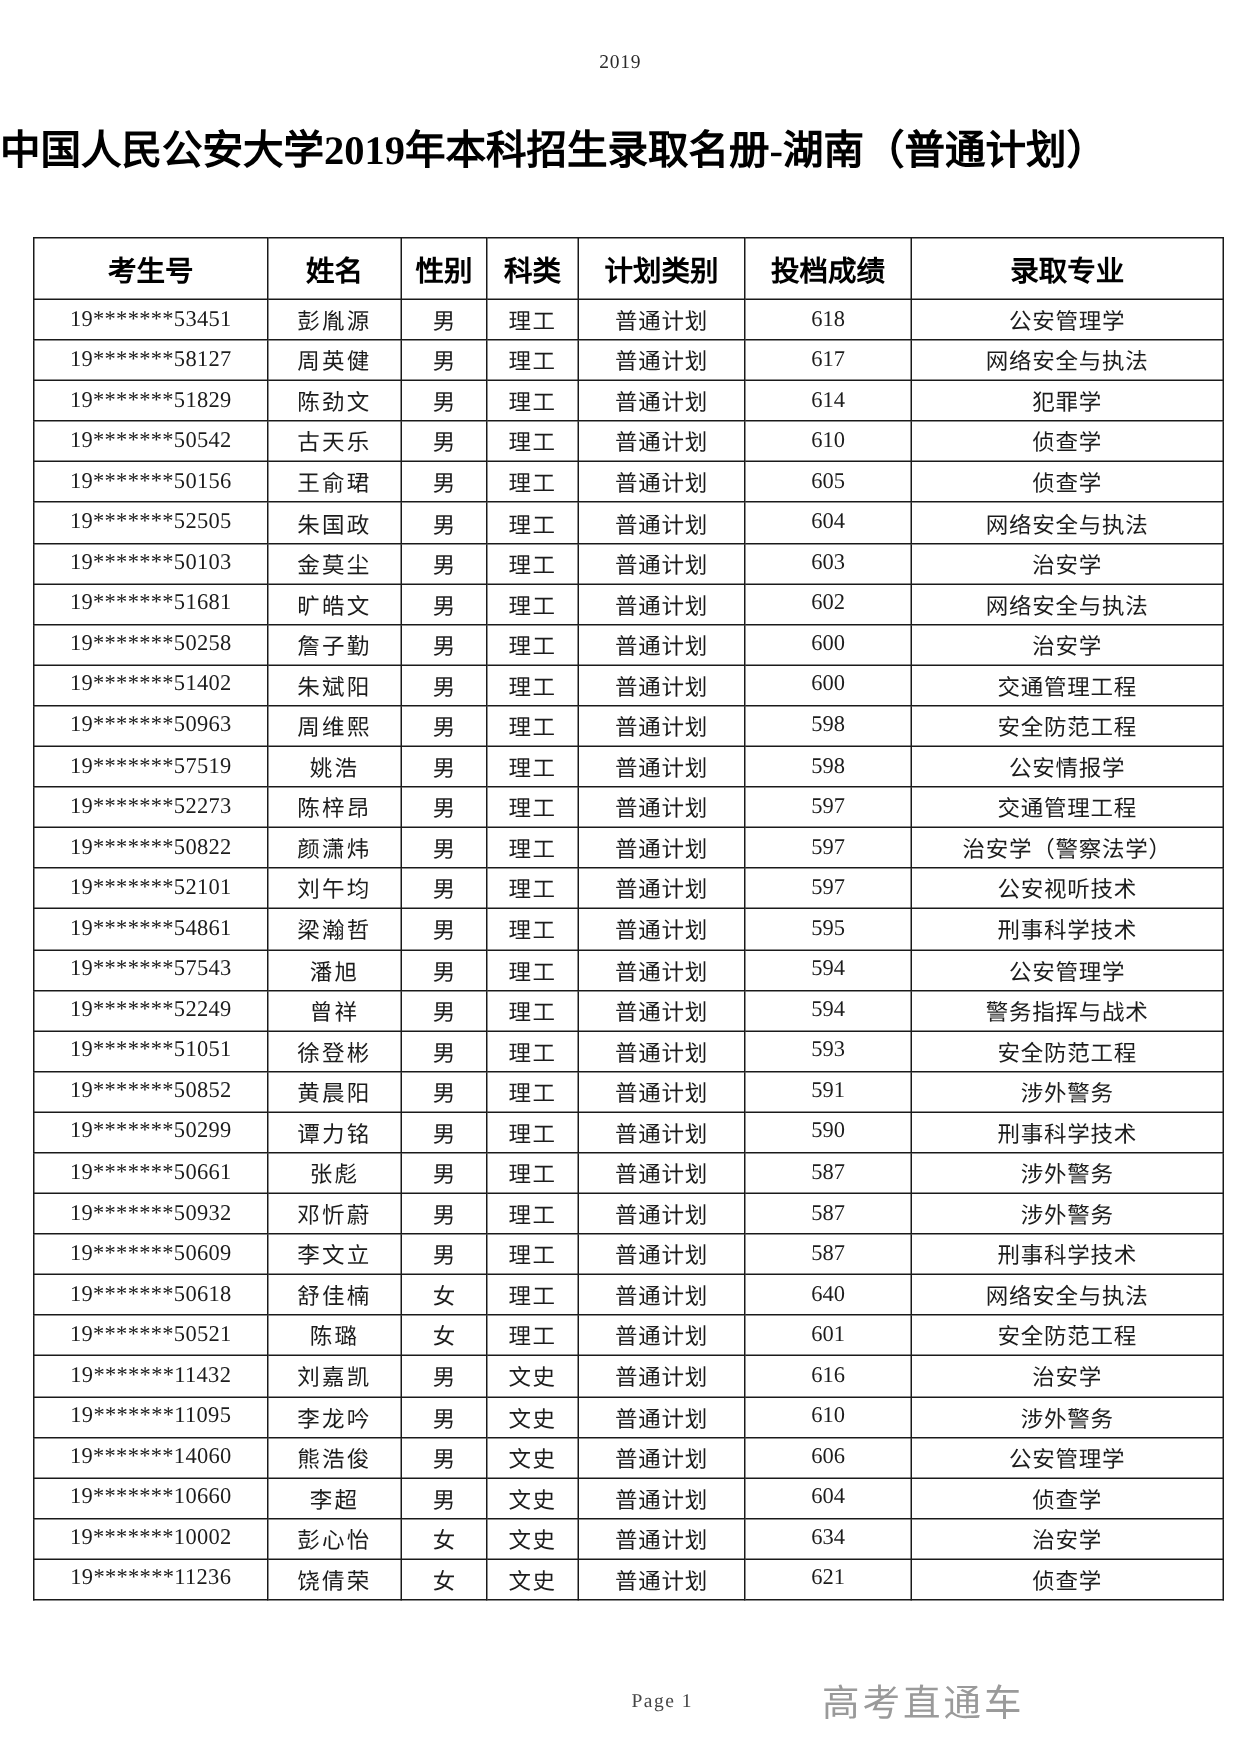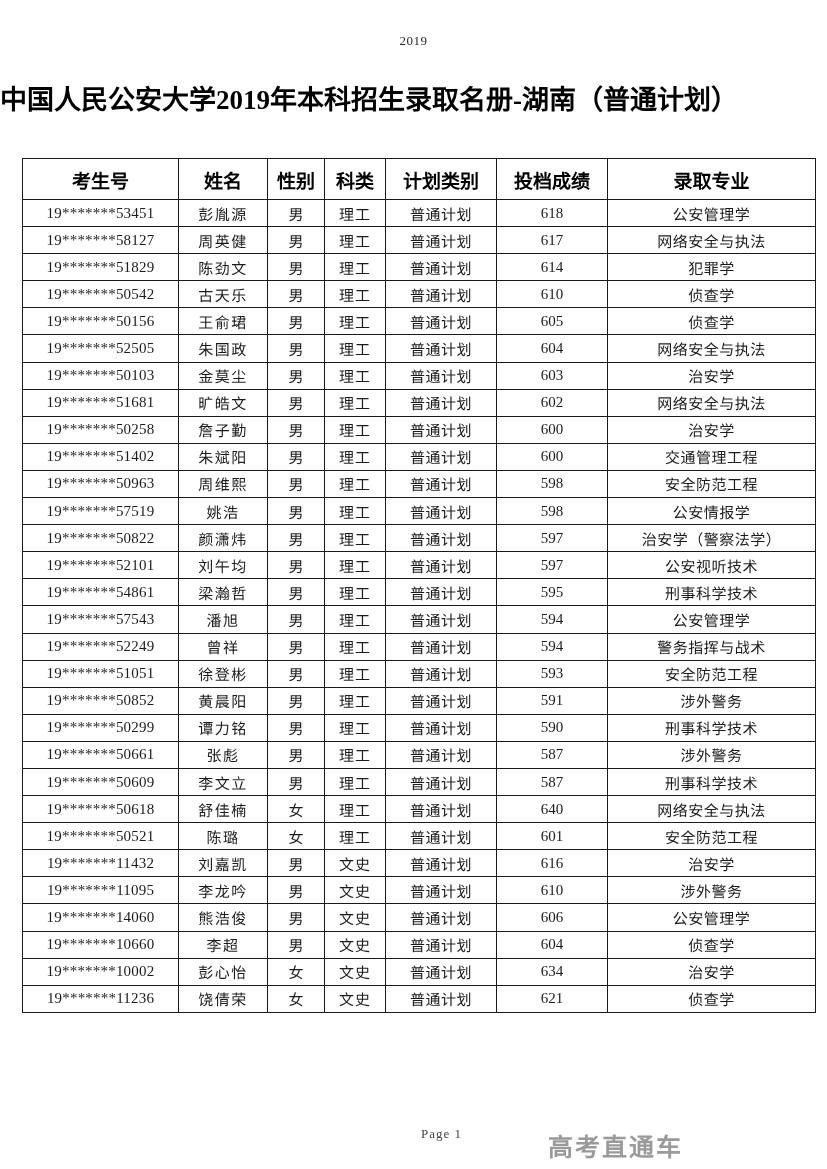--- a/index.html
+++ b/index.html
@@ -93,27 +93,26 @@
     width: 827px;
     text-align: center;
     font-size: 13px;
     color: #444444;
     letter-spacing: 1px;
     padding-left: 28px;
   }
   .watermark {
     position: absolute;
     right: 26px;
-    bottom: 6px;
+    bottom: 18px;
     font-family: "Liberation Sans", "DejaVu Sans", sans-serif;
     font-size: 25px;
     color: #9a9a9a;
     letter-spacing: 2px;
     white-space: nowrap;
-    font-weight: bold;
   }
 </style>
 </head>
 <body>
 
 <div class="page">
 
   <div class="header-year">2019</div>
 
   <div class="doc-title">中国人民公安大学2019年本科招生录取名册-湖南（普通计划）</div>
@@ -234,20 +233,29 @@
           <tr>
             <td class="c-id">19*******57519</td>
             <td class="c-name">姚浩</td>
             <td class="c-sex">男</td>
             <td class="c-type">理工</td>
             <td class="c-plan">普通计划</td>
             <td class="c-score">598</td>
             <td class="c-major">公安情报学</td>
           </tr>
           <tr>
+            <td class="c-id">19*******52273</td>
+            <td class="c-name">陈梓昂</td>
+            <td class="c-sex">男</td>
+            <td class="c-type">理工</td>
+            <td class="c-plan">普通计划</td>
+            <td class="c-score">597</td>
+            <td class="c-major">交通管理工程</td>
+          </tr>
+          <tr>
             <td class="c-id">19*******50822</td>
             <td class="c-name">颜潇炜</td>
             <td class="c-sex">男</td>
             <td class="c-type">理工</td>
             <td class="c-plan">普通计划</td>
             <td class="c-score">597</td>
             <td class="c-major">治安学（警察法学）</td>
           </tr>
           <tr>
             <td class="c-id">19*******52101</td>
@@ -308,20 +316,29 @@
             <td class="c-name">谭力铭</td>
             <td class="c-sex">男</td>
             <td class="c-type">理工</td>
             <td class="c-plan">普通计划</td>
             <td class="c-score">590</td>
             <td class="c-major">刑事科学技术</td>
           </tr>
           <tr>
             <td class="c-id">19*******50661</td>
             <td class="c-name">张彪</td>
+            <td class="c-sex">男</td>
+            <td class="c-type">理工</td>
+            <td class="c-plan">普通计划</td>
+            <td class="c-score">587</td>
+            <td class="c-major">涉外警务</td>
+          </tr>
+          <tr>
+            <td class="c-id">19*******50932</td>
+            <td class="c-name">邓忻蔚</td>
             <td class="c-sex">男</td>
             <td class="c-type">理工</td>
             <td class="c-plan">普通计划</td>
             <td class="c-score">587</td>
             <td class="c-major">涉外警务</td>
           </tr>
           <tr>
             <td class="c-id">19*******50609</td>
             <td class="c-name">李文立</td>
             <td class="c-sex">男</td>

